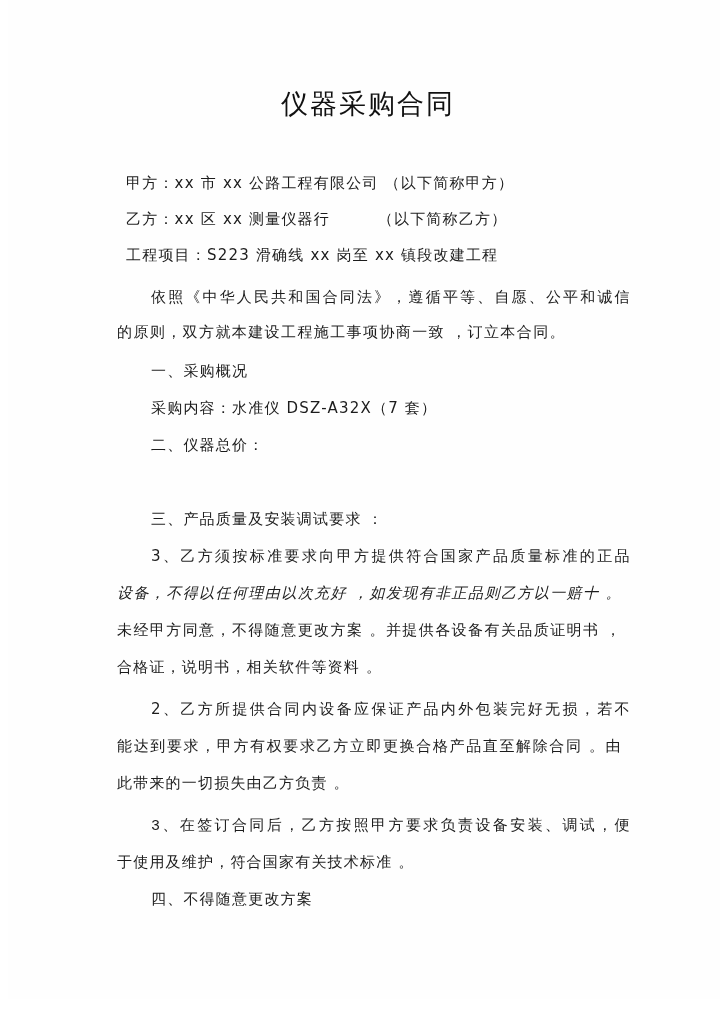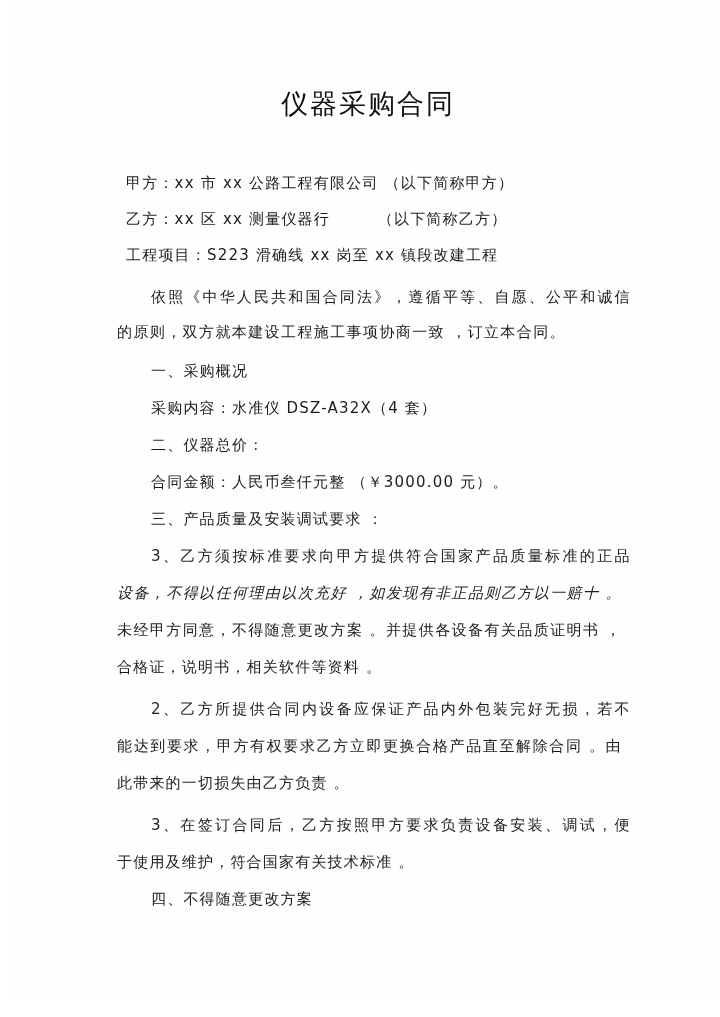--- a/index.html
+++ b/index.html
@@ -65,34 +65,33 @@
   <h1 class="title">仪器采购合同</h1>
 
   <p class="line indent-s" style="top:174px;">甲方：xx 市 xx 公路工程有限公司 （以下简称甲方）</p>
   <p class="line indent-s" style="top:210px; white-space:pre;">乙方：xx 区 xx 测量仪器行        （以下简称乙方）</p>
   <p class="line indent-s" style="top:246px;">工程项目：S223 滑确线 xx 岗至 xx 镇段改建工程</p>
 
   <p class="line just just-i" style="top:288px;">依照《中华人民共和国合同法》，遵循平等、自愿、公平和诚信</p>
   <p class="line just" style="top:323px; text-align-last:left;">的原则，双方就本建设工程施工事项协商一致 ，订立本合同。</p>
 
   <p class="line indent-m" style="top:362px;">一、采购概况</p>
-  <p class="line indent-m" style="top:399px;">采购内容：水准仪 DSZ-A32X（4 套）</p>
+  <p class="line indent-m" style="top:399px;">采购内容：水准仪 DSZ-A32X（7 套）</p>
 
   <p class="line indent-m" style="top:436px;">二、仪器总价：</p>
-  <p class="line indent-m" style="top:473px;">合同金额：人民币叁仟元整 （￥3000.00 元）。</p>
 
   <p class="line indent-m" style="top:510px;">三、产品质量及安装调试要求 ：</p>
 
   <p class="line just just-i" style="top:547px;">3、乙方须按标准要求向甲方提供符合国家产品质量标准的正品</p>
   <p class="line just" style="top:584px;font-style:italic;">设备，不得以任何理由以次充好 ，如发现有非正品则乙方以一赔十 。</p>
   <p class="line just" style="top:621px;">未经甲方同意，不得随意更改方案 。并提供各设备有关品质证明书 ，</p>
   <p class="line" style="top:658px;">合格证，说明书，相关软件等资料 。</p>
 
   <p class="line just just-i" style="top:700px;">2、乙方所提供合同内设备应保证产品内外包装完好无损，若不</p>
   <p class="line just" style="top:737px;">能达到要求，甲方有权要求乙方立即更换合格产品直至解除合同 。由</p>
   <p class="line" style="top:774px;">此带来的一切损失由乙方负责 。</p>
 
-  <p class="line just just-i" style="top:816px;">3、在签订合同后，乙方按照甲方要求负责设备安装、调试，便</p>
+  <p class="line just just-i" style="top:816px;font-family:Liberation Mono, monospace;">3、在签订合同后，乙方按照甲方要求负责设备安装、调试，便</p>
   <p class="line" style="top:853px;">于使用及维护，符合国家有关技术标准 。</p>
 
   <p class="line indent-m" style="top:890px;">四、不得随意更改方案</p>
 
 </div>
 
 </body></html>

